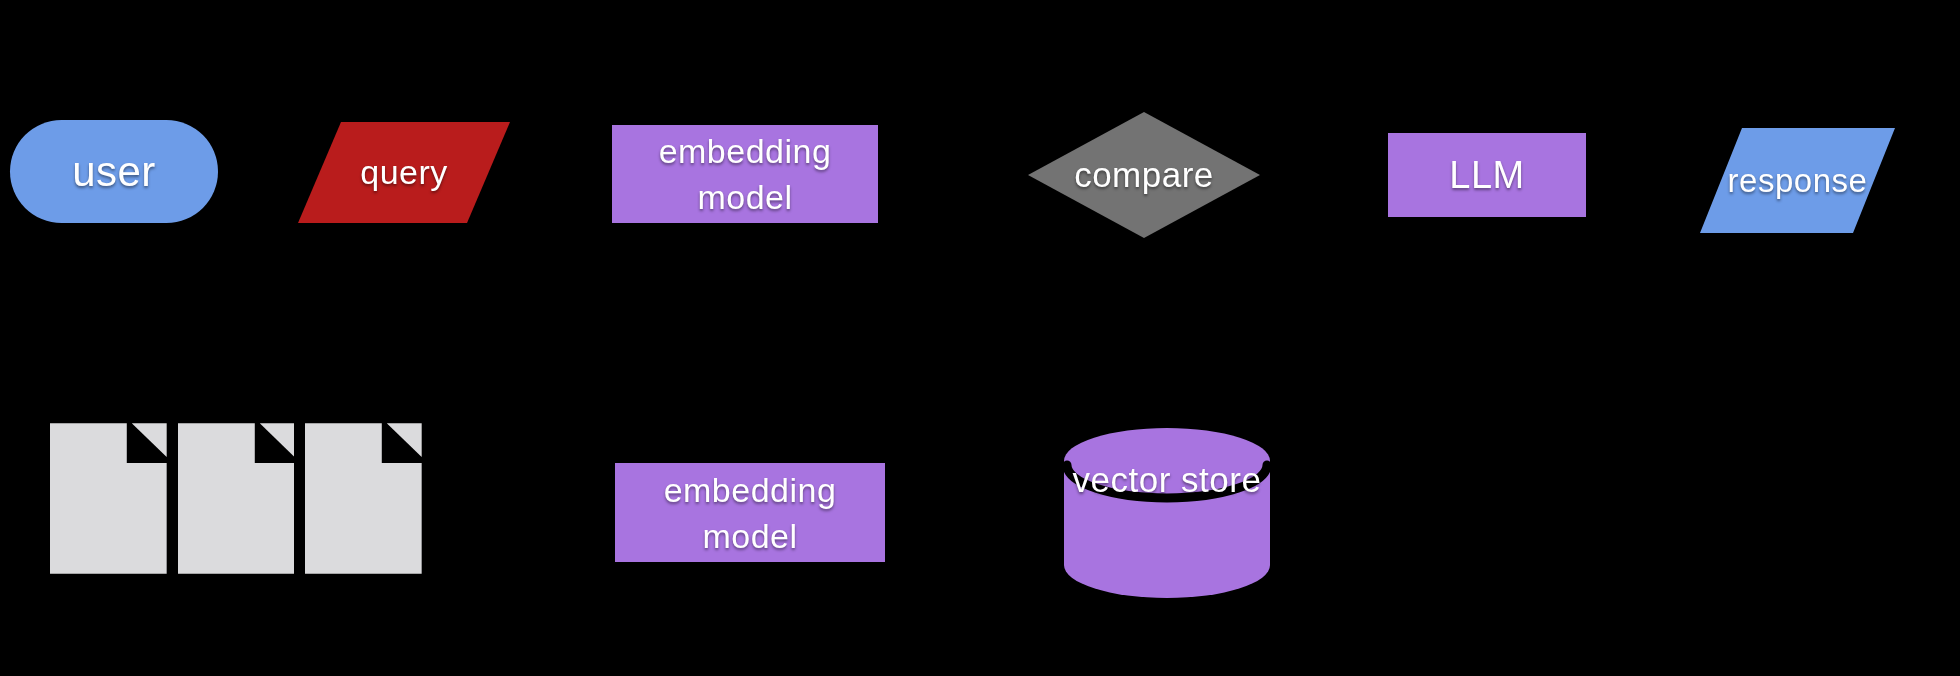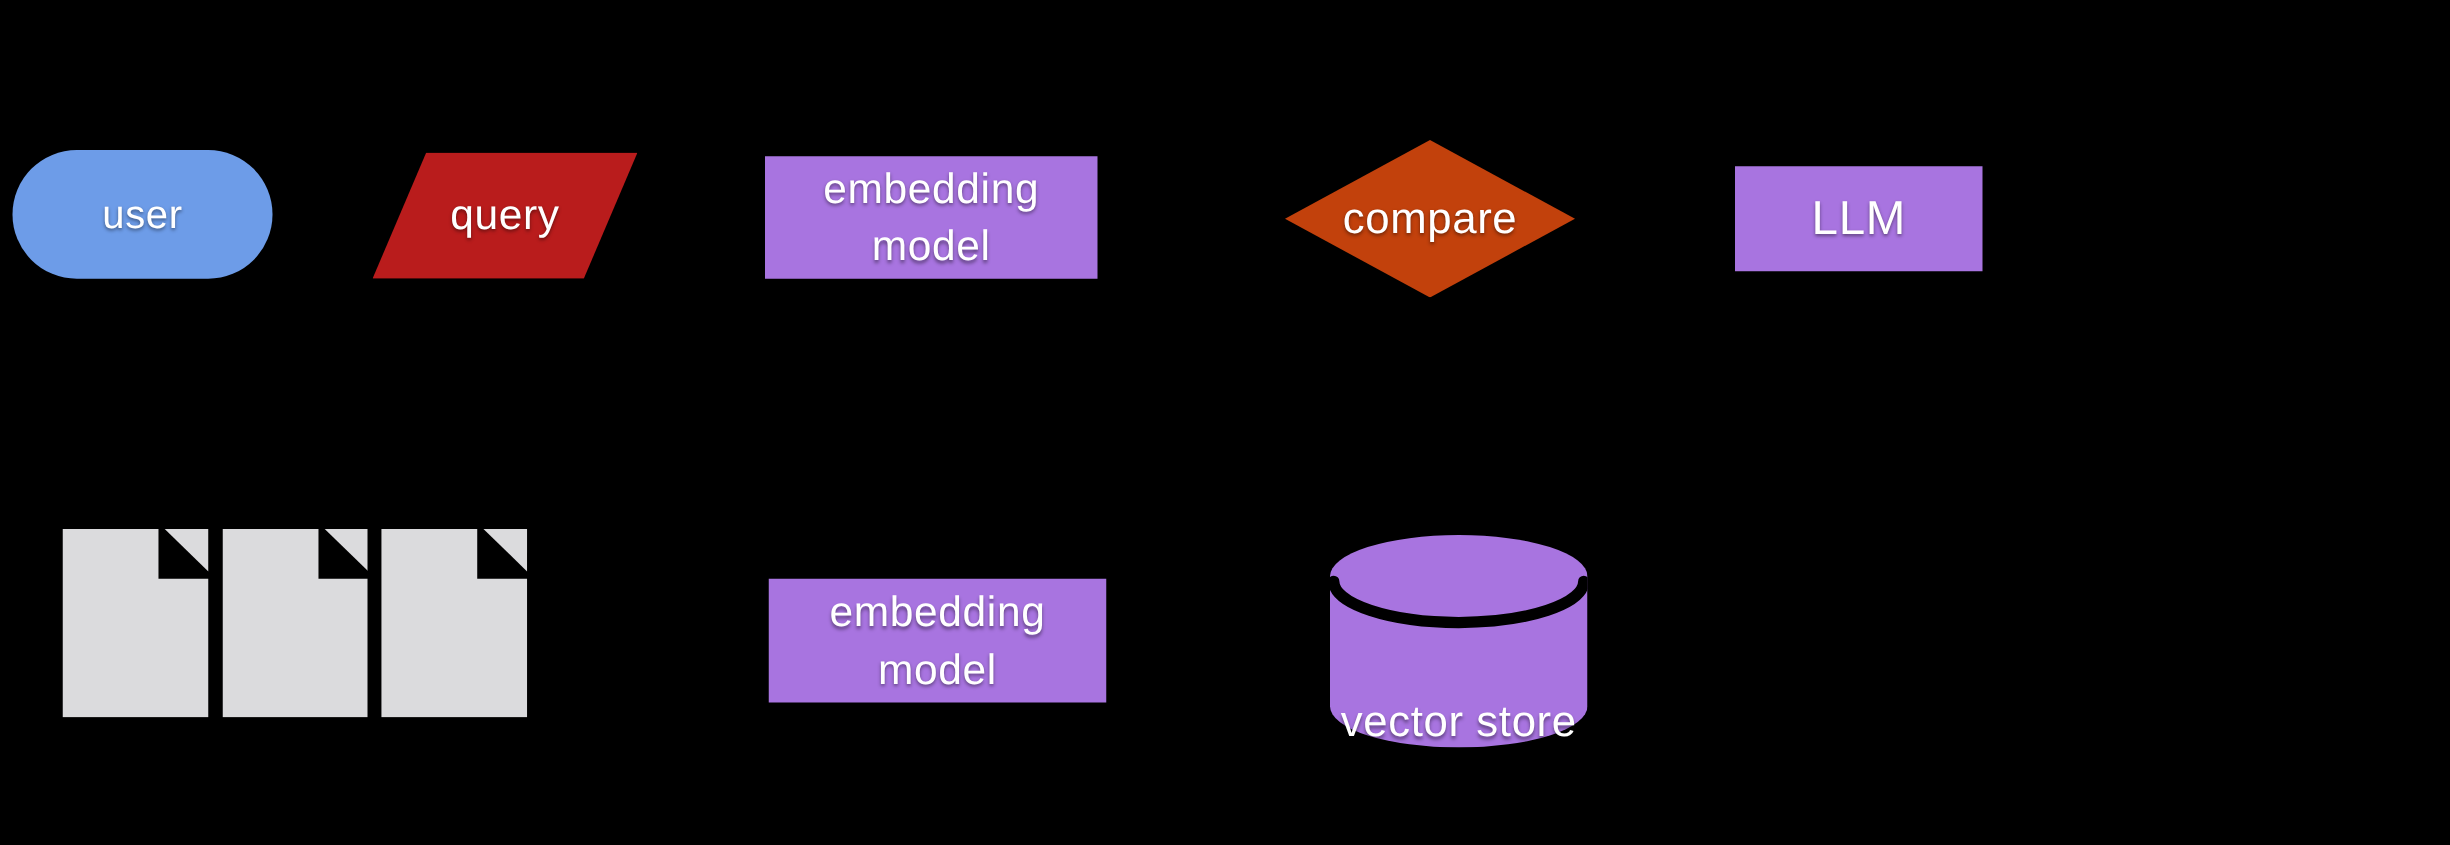--- a/index.html
+++ b/index.html
@@ -12,38 +12,38 @@
   .node{
     position:absolute;
     display:flex;align-items:center;justify-content:center;
     color:#fff;
     text-align:center;
     text-shadow:0 2px 3px rgba(0,0,0,.45);
     letter-spacing:.5px;
   }
   .label{display:block;}
   
-  .n-user{left:10px;top:120px;width:208px;height:103px;border-radius:52px;font-size:32px;}
+  .n-user{left:10px;top:120px;width:208px;height:103px;border-radius:52px;font-size:42px;}
   .n-query{left:298px;top:122px;width:212px;height:101px;
     clip-path:polygon(43px 0,212px 0,169px 101px,0 101px);font-size:34px;}
   .n-emb1{left:612px;top:125px;width:266px;height:98px;font-size:34px;line-height:46px;}
   .n-compare{left:1028px;top:112px;width:232px;height:126px;
     clip-path:polygon(50% 0,100% 50%,50% 100%,0 50%);font-size:35px;}
   .n-llm{left:1388px;top:133px;width:198px;height:84px;font-size:38px;}
   .n-response{left:1700px;top:128px;width:195px;height:105px;
     clip-path:polygon(42px 0,195px 0,153px 105px,0 105px);font-size:33px;}
   
   .n-emb2{left:615px;top:463px;width:270px;height:99px;font-size:34px;line-height:46px;}
   .doc-stack{position:absolute;left:50px;top:423px;width:372px;height:151px;display:flex;gap:11px;}
   .doc{width:117px;height:151px;}
   .n-cyl{left:1064px;top:428px;width:206px;height:170px;}
   .cyl-svg{position:absolute;left:0;top:0;}
   .cyl-label{
     position:absolute;left:0;top:0;width:100%;height:100%;
-    display:flex;align-items:flex-end;justify-content:center;
+    display:flex;align-items:flex-start;justify-content:center;
     padding-top:32px;box-sizing:border-box;
     color:#fff;font-size:35px;text-shadow:0 2px 3px rgba(0,0,0,.45);letter-spacing:.5px;
   }
 </style>
 </head>
 <body>
 
 <div id="canvas" style="background: rgb(0, 0, 0);">
 
   <div class="node n-user" style="background: rgb(109, 156, 232);">
@@ -54,28 +54,31 @@
     <span class="label">query</span>
   </div>
 
   <div class="node n-emb1" style="background: rgb(168, 116, 224);">
     <span>
       <span class="label">embedding</span>
       <span class="label">model</span>
     </span>
   </div>
 
-  <div class="node n-compare" style="background: #c2410c;">
+  <div class="node n-compare" style="background: #737373;">
     <span class="label">compare</span>
   </div>
 
   <div class="node n-llm" style="background: rgb(168, 116, 224);">
     <span class="label">LLM</span>
   </div>
 
+  <div class="node n-response" style="background: rgb(109, 156, 232);">
+    <span class="label">response</span>
+  </div>
 
   <div class="doc-stack">
     <svg class="doc" viewBox="0 0 117 151" width="117" height="151">
       <polygon points="0,0 77,0 77,40 117,40 117,151 0,151" fill="#DBDBDD"></polygon>
       <polygon points="82,0 117,0 117,34" fill="#DBDBDD"></polygon>
     </svg>
     <svg class="doc" viewBox="0 0 117 151" width="117" height="151">
       <polygon points="0,0 77,0 77,40 117,40 117,151 0,151" fill="#DBDBDD"></polygon>
       <polygon points="82,0 117,0 117,34" fill="#DBDBDD"></polygon>
     </svg>

